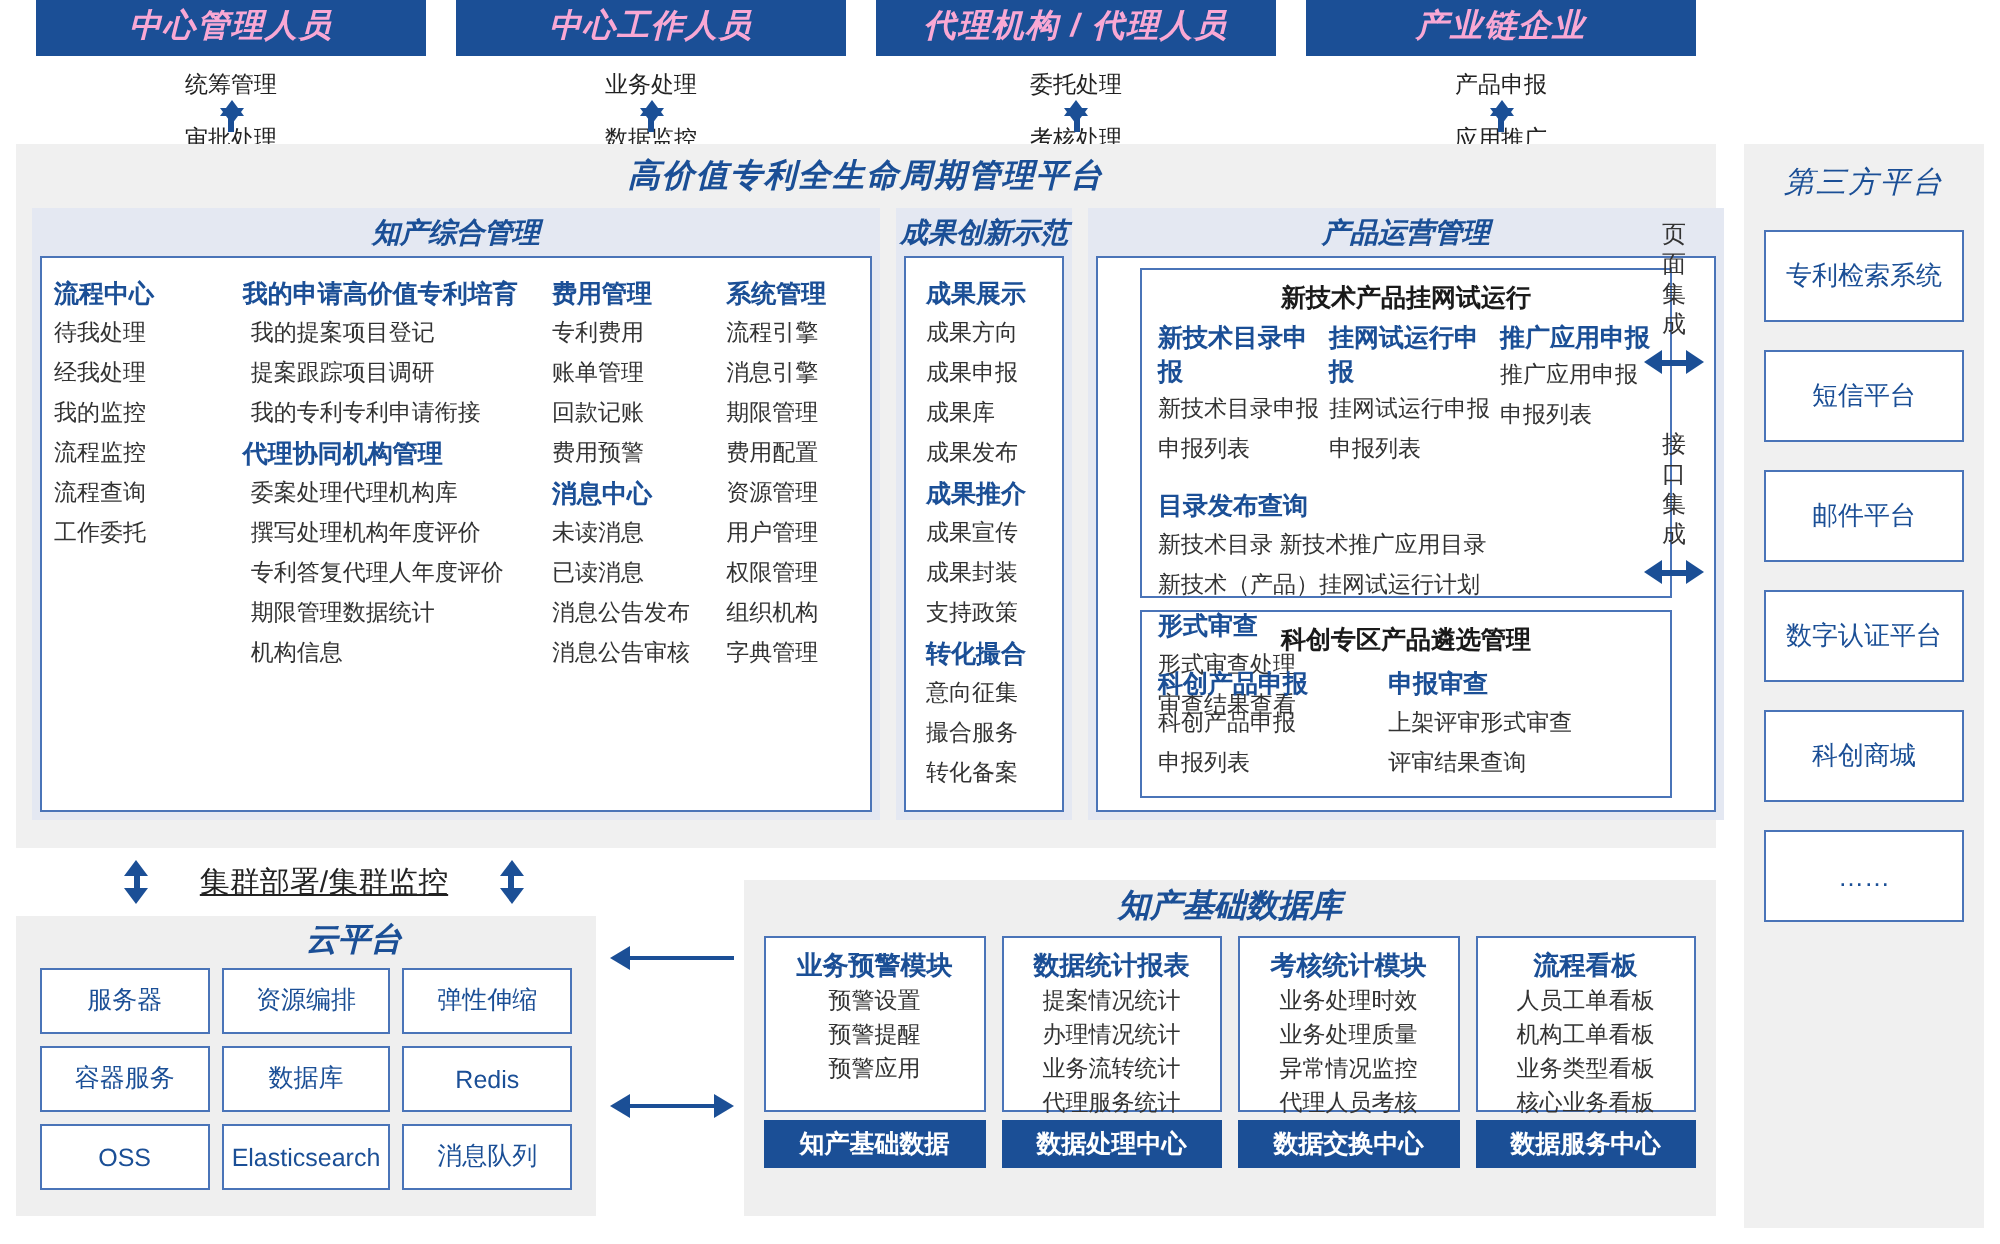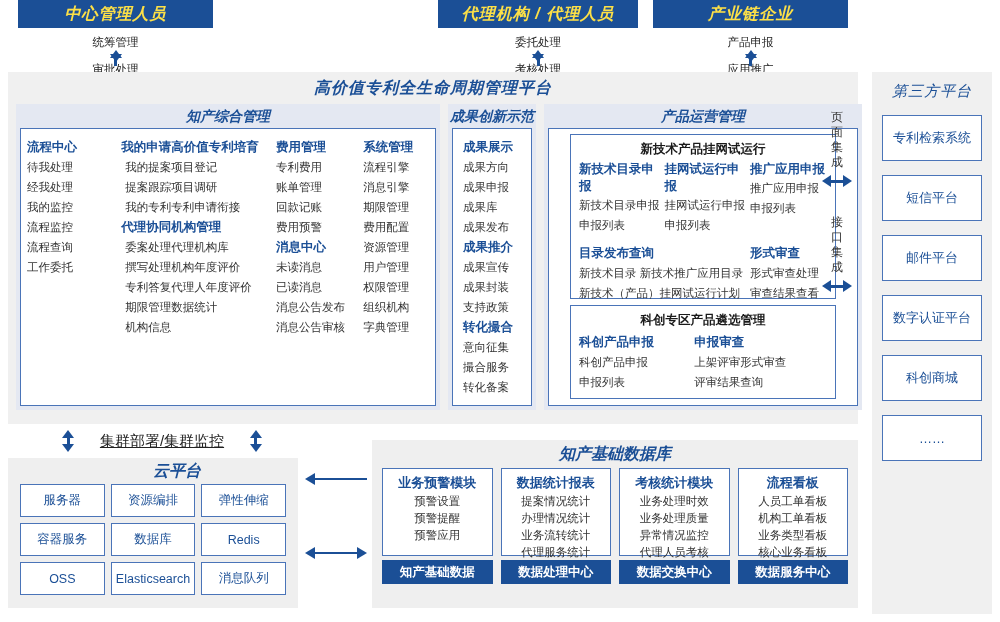--- a/index.html
+++ b/index.html
@@ -7,21 +7,21 @@
     width:1000px; height:622px; background:#ffffff;
     font-family:"Liberation Sans","DejaVu Sans",sans-serif;
     position:relative; overflow:hidden;
   }
   .root { position:relative; width:1000px; height:622px; }
 
   
   .actors { position:absolute; left:0; top:0; width:858px; height:66px; }
   .actor { position:absolute; top:0; }
   .actor-box {
-    background:#1b4f96; color:#fde047; text-align:center;
+    background:#1b4f96; color:#f9a8d4; text-align:center;
     font-size:16px; font-weight:bold; font-style:italic;
     line-height:28px; height:28px; letter-spacing:1px;
   }
   .actor-sub {
     display:flex; align-items:center; 
     margin-top:7px; padding:0 10px; font-size:11.5px; color:#222;flex-direction:column;
   }
   .vArrow { width:12px; height:22px; position:relative; flex:0 0 12px; }
   .vArrow:before, .vArrow:after {
     content:""; position:absolute; left:0; width:0; height:0;
@@ -143,20 +143,30 @@
 
   <div class="actors">
     <div class="actor" style="left:18px;width:195px;">
       <div class="actor-box">中心管理人员</div>
       <div class="actor-sub">
         <span>统筹管理</span>
         <span class="vArrow">
             <i></i>
           </span>
         <span>审批处理</span>
+      </div>
+    </div>
+    <div class="actor" style="left:228px;width:195px;">
+      <div class="actor-box">中心工作人员</div>
+      <div class="actor-sub">
+        <span>业务处理</span>
+        <span class="vArrow">
+            <i></i>
+          </span>
+        <span>数据监控</span>
       </div>
     </div>
     <div class="actor" style="left:438px;width:200px;">
       <div class="actor-box">代理机构 / 代理人员</div>
       <div class="actor-sub">
         <span>委托处理</span>
         <span class="vArrow">
             <i></i>
           </span>
         <span>考核处理</span>
@@ -280,21 +290,21 @@
                 <div class="h" style="white-space:normal;line-height:17px;">挂网试运行申报</div>
                 <div class="l">挂网试运行申报</div>
                 <div class="l">申报列表</div>
               </div>
               <div class="col" style="width:90px;">
                 <div class="h" style="white-space:normal;line-height:17px;">推广应用申报</div>
                 <div class="l">推广应用申报</div>
                 <div class="l">申报列表</div>
               </div>
             </div>
-            <div class="cols" style="margin-top:8px;">
+            <div class="cols" style="margin-top:8px;flex-direction:column;">
               <div class="col" style="width:200px;">
                 <div class="h">目录发布查询</div>
                 <div class="l">新技术目录    新技术推广应用目录</div>
                 <div class="l">新技术（产品）挂网试运行计划</div>
               </div>
               <div class="col" style="width:90px;">
                 <div class="h">形式审查</div>
                 <div class="l">形式审查处理</div>
                 <div class="l">审查结果查看</div>
               </div>

